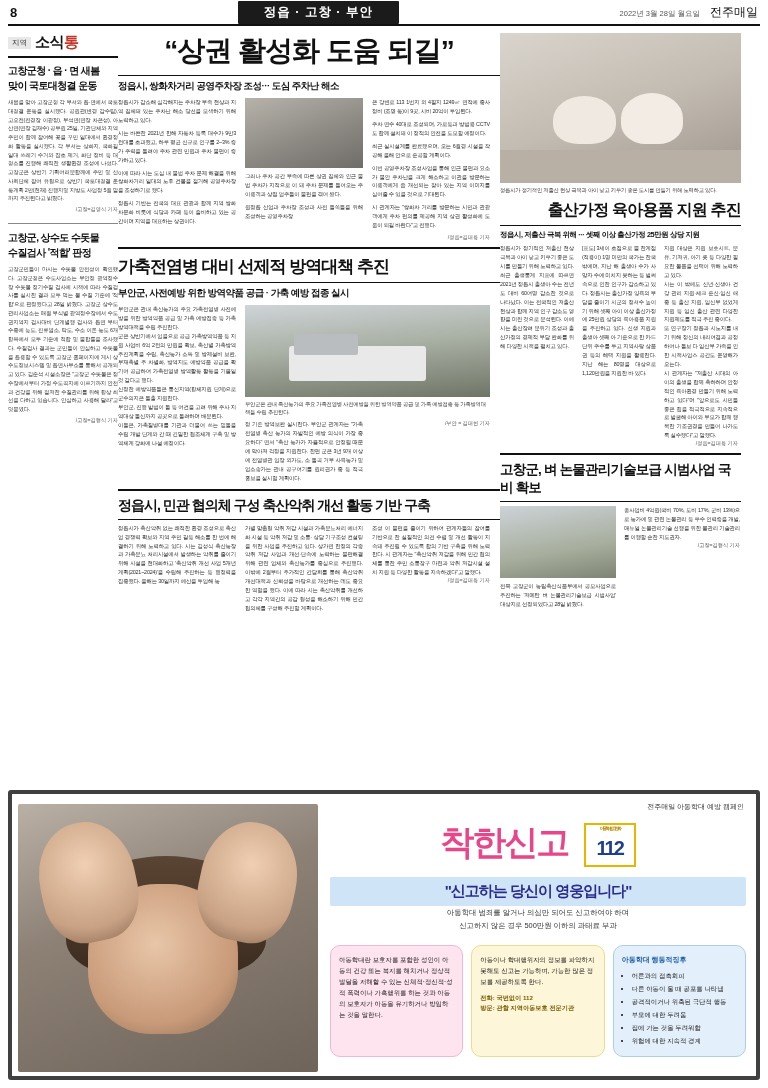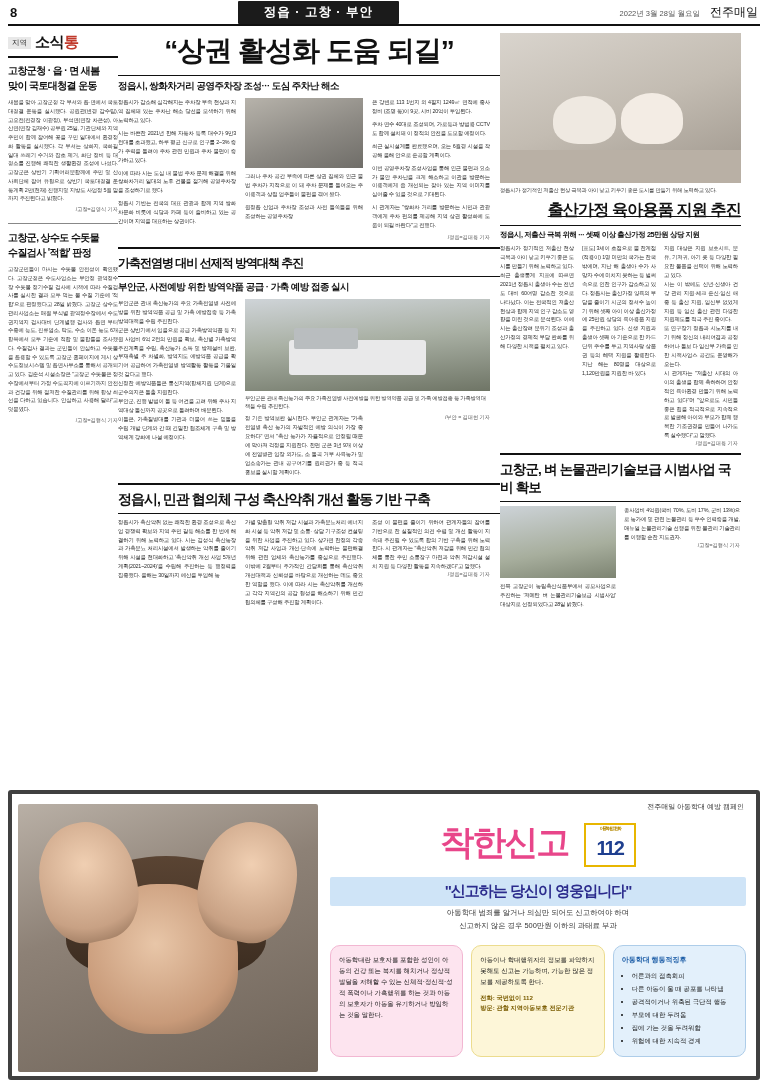--- a/index.html
+++ b/index.html
@@ -77,30 +77,29 @@
     background: #cfcfcf; position: relative; overflow: hidden;
   }
   .photo-cap {
     font-size: 5.3px; line-height: 1.55; color: #333; margin-top: 3px;
     letter-spacing: -0.2px;
   }
 
   
   .mid-photo { width: 100%; height: 92px; margin: 4px 0 2px; }
   .section-head {
-    font-size: 12px; font-weight: bold; letter-spacing: -1px; margin: 6px 0 4px;
+    font-size: 17px; font-weight: bold; letter-spacing: -1px; margin: 6px 0 4px;
   }
   .section-head.sm { font-size: 14px; }
 
   
   .r-photo { width: 100%; height: 150px; }
   .r-title {
     font-size: 16px; font-weight: bold; letter-spacing: -0.8px; margin: 6px 0 4px;
     text-align: right;
-    text-decoration: underline;
   }
   .r-sub { font-size: 7.4px; font-weight: bold; letter-spacing: -0.4px; margin-bottom: 4px; }
   .r-title2 { font-size: 13.5px; font-weight: bold; letter-spacing: -0.8px; margin: 6px 0 4px; }
 
   
   .ad {
     position: absolute; left: 8px; right: 8px; bottom: 8px; height: 290px;
     border: 4px solid #404040; border-radius: 3px; background: #fff;
     overflow: hidden;
   }

